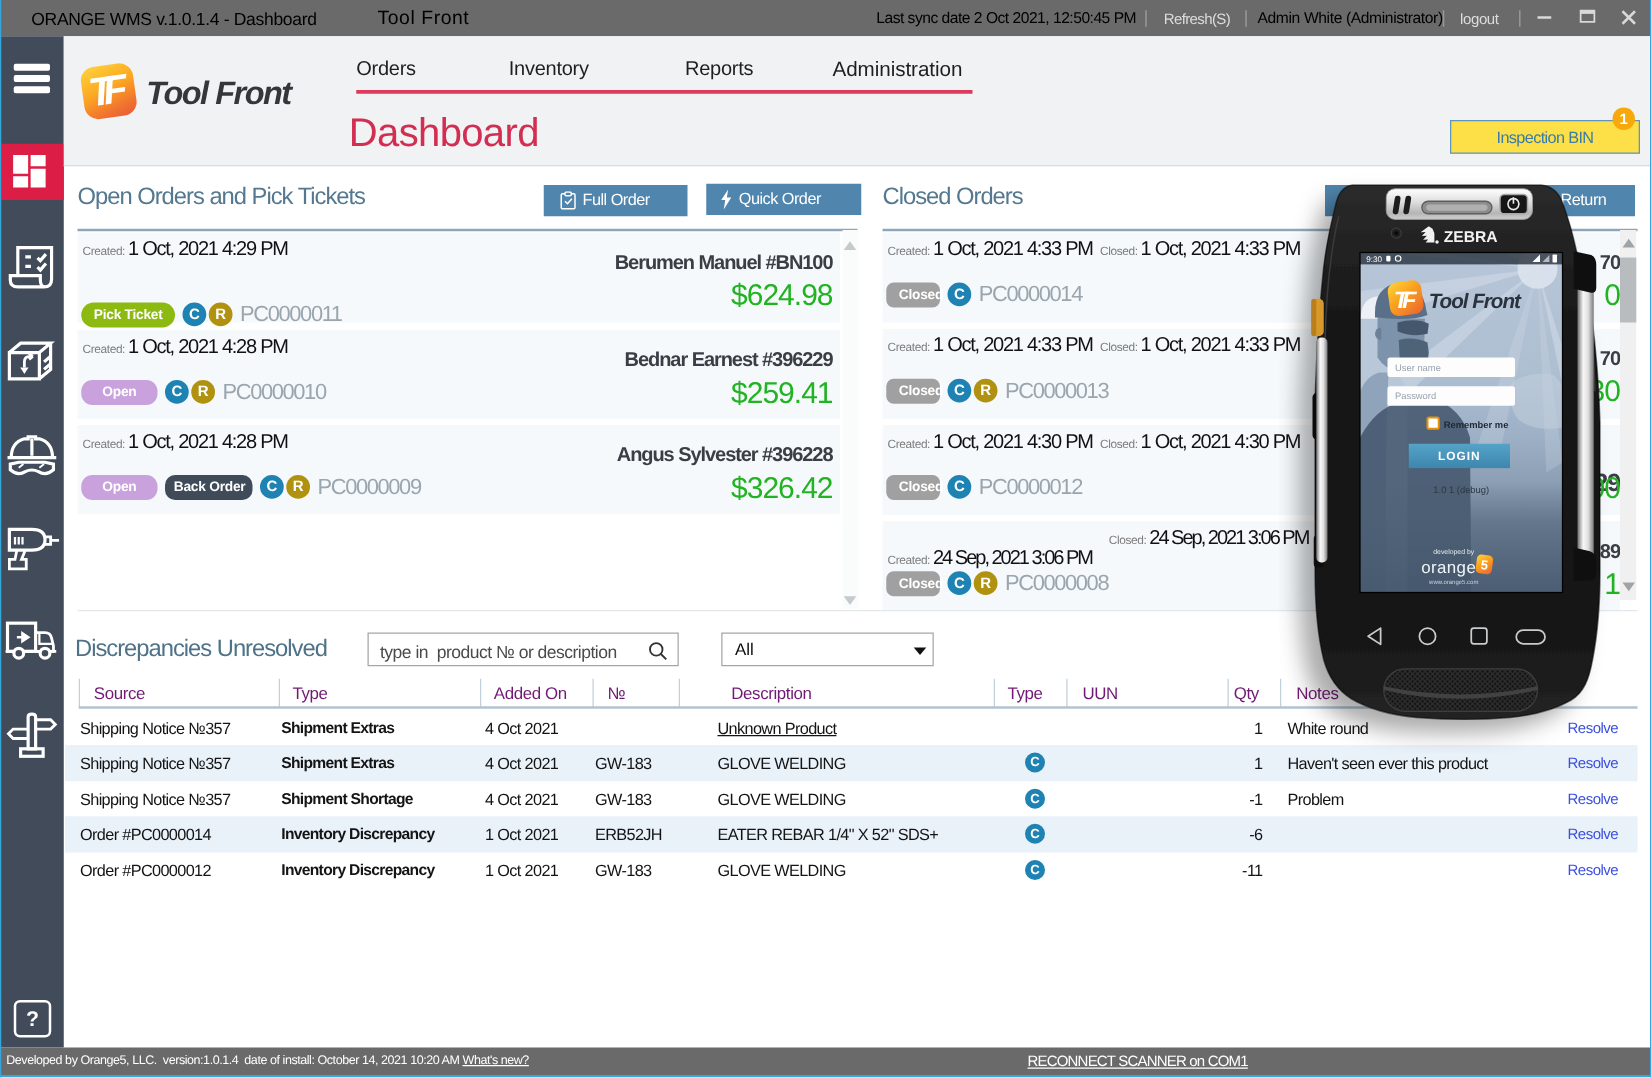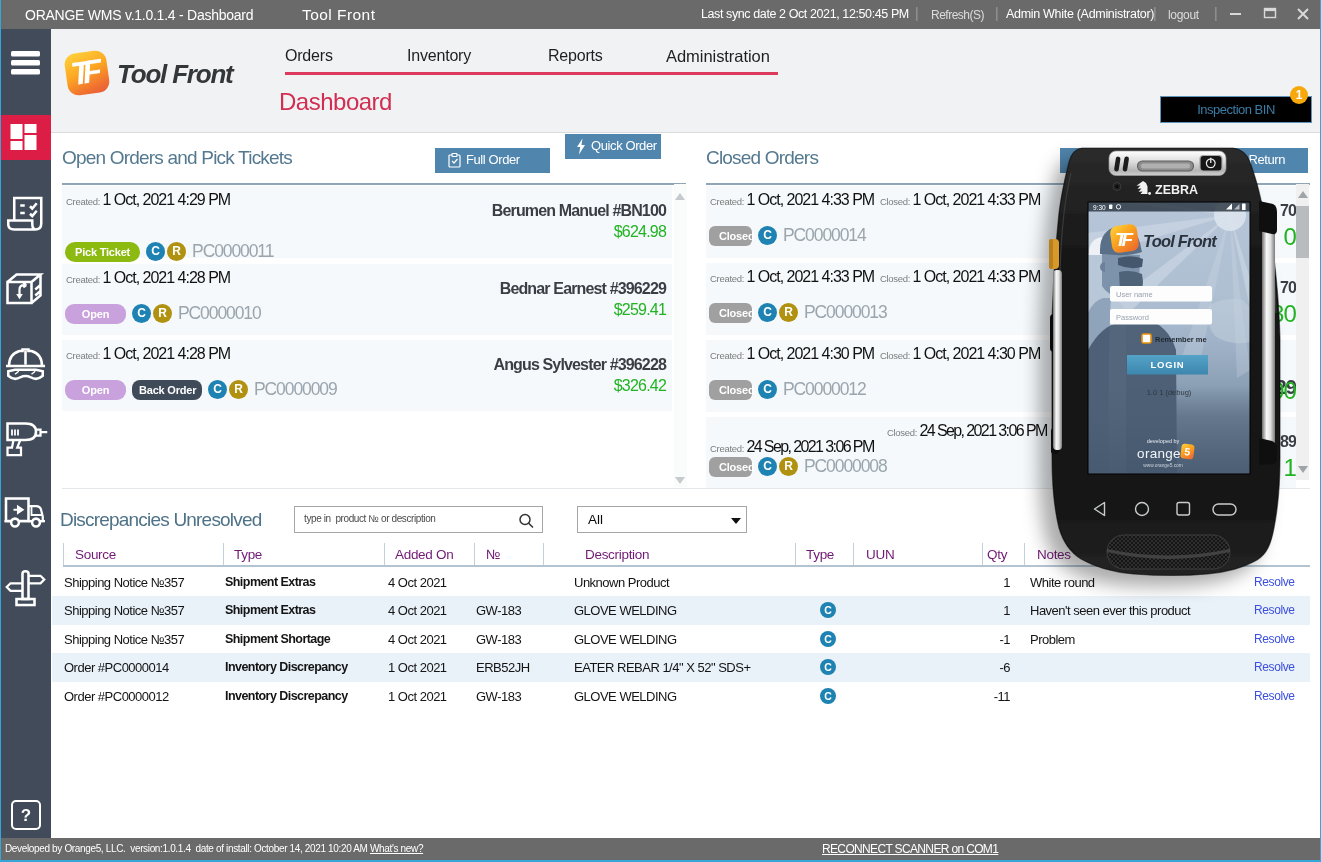--- a/index.html
+++ b/index.html
@@ -2,34 +2,34 @@
 <html><head>
 <meta charset="utf-8">
 <style>
 * { margin:0; padding:0; box-sizing:border-box; }
 html,body { width:1321px; height:862px; }
 body { position:relative; overflow:hidden; background:#fff; font-family:"Liberation Sans",sans-serif; }
 .abs { position:absolute; }
 
 
 #titlebar { position:absolute; left:0; top:0; width:1321px; height:29px; background:#6a6a6a; color:#fff; }
-#titlebar .t { position:absolute; top:7px; font-size:14px; letter-spacing:-0.35px; color:#ffffff; white-space:nowrap; }
+#titlebar .t { position:absolute; top:7px; font-size:14px; letter-spacing:-0.35px; color:#000000; white-space:nowrap; }
 #winborder { position:absolute; left:0; top:0; width:1321px; height:862px; border-left:1px solid #35a6d9; border-right:1px solid #35a6d9; border-bottom:2px solid #35a6d9; pointer-events:none; z-index:99; }
 #statusbar { position:absolute; left:0; top:838px; width:1321px; height:22px; background:#6a6a6a; color:#fff; font-size:11px; }
 
 
 #sidebar { position:absolute; left:0; top:29px; width:51px; height:809px; background:#414b59; }
 .sb-ico { position:absolute; left:0; width:51px; text-align:center; }
 
 
 #header { position:absolute; left:51px; top:29px; width:1269px; height:104px; background:#f1f2f4; border-bottom:1px solid #d9dcdf; }
 .nav { position:absolute; top:18px; font-size:16px; letter-spacing:-0.2px; color:#1f1f1f; }
 #redline { position:absolute; left:234px; top:43px; width:493px; height:2.5px; background:#dc3b5e; }
-#dashtitle { position:absolute; left:228px; top:59px; font-size:24px; letter-spacing:-0.5px; color:#d22e51; }
-#inspbtn { position:absolute; left:1109px; top:67px; width:152px; height:27px; border:1px solid #5f95bb; background:#000000; color:#3b7ca6; font-size:13px; letter-spacing:-0.5px; text-align:center; line-height:25px; }
+#dashtitle { position:absolute; left:228px; top:59px; font-size:32px; letter-spacing:-0.5px; color:#d22e51; }
+#inspbtn { position:absolute; left:1109px; top:67px; width:152px; height:27px; border:1px solid #5f95bb; background:#fde047; color:#3b7ca6; font-size:13px; letter-spacing:-0.5px; text-align:center; line-height:25px; }
 #inspbadge { position:absolute; left:1239px; top:57px; width:18px; height:18px; border-radius:50%; background:#f7a80b; color:#fff; font-size:12px; font-weight:bold; text-align:center; line-height:18px; }
 
 
 #logobox { position:absolute; left:15px; top:23px; width:42px; height:42px; border-radius:11px; transform:rotate(-8deg); background:linear-gradient(160deg,#ffd43c 0%,#fca722 45%,#f07030 80%,#e65a38 100%); }
 #logotf { position:absolute; left:5px; top:2px; color:#fff; font-size:32px; font-weight:bold; font-style:italic; letter-spacing:-8px; }
 #logotext { position:absolute; left:66px; top:30px; font-size:26px; font-weight:bold; font-style:italic; color:#33373a; letter-spacing:-1.2px; }
 
 
 .panel-h { position:absolute; font-size:19px; letter-spacing:-0.8px; color:#54788f; }
 .sep { position:absolute; height:2px; background:#8fa6ba; }
@@ -40,31 +40,31 @@
 .pill { display:inline-block; height:20px; line-height:20px; border-radius:10px; color:#fff; font-size:11px; letter-spacing:-0.2px; padding:0 10px; font-weight:bold; vertical-align:middle; margin-right:6px; text-align:center; white-space:nowrap; }
 .pill.pick { background:#8cba10; }
 .pill.open { background:#c9a2dd; width:61px; border-radius:9px; }
 .pill.back { background:#404b5a; width:70px; padding:0 7px; border-radius:8px; }
 .pill.closed { background:#a0a0a0; width:43px; border-radius:6px; }
 .cr { display:inline-block; width:19px; height:19px; border-radius:50%; color:#fff; font-size:12px; font-weight:bold; text-align:center; line-height:19px; vertical-align:middle; margin-right:2px; }
 .cr.c { background:#1e83b2; }
 .cr.r { background:#b19110; }
 .pcnum { font-size:17.5px; letter-spacing:-1.1px; color:#9aa5ad; vertical-align:middle; margin-left:4px; }
 .oname { position:absolute; font-size:16px; letter-spacing:-0.85px; font-weight:bold; color:#3a3f45; white-space:nowrap; }
-.oprice { position:absolute; font-size:16px; letter-spacing:-0.8px; color:#22b322; white-space:nowrap; }
+.oprice { position:absolute; font-size:24px; letter-spacing:-0.8px; color:#22b322; white-space:nowrap; }
 
 
 .sbar { position:absolute; width:13px; background:#f1f2f3; }
 .sthumb { position:absolute; width:13px; background:#c5c7c9; }
 .sarr { position:absolute; width:0; height:0; }
 
 
 #disc-h { position:absolute; left:60px; top:509px; font-size:19px; letter-spacing:-0.8px; color:#4e7287; }
 #searchbox { position:absolute; left:294px; top:506px; width:249px; height:27px; border:1px solid #a6a6a6; background:#fff; }
-#searchbox .ph { position:absolute; left:9px; top:6px; font-size:10px; letter-spacing:-0.4px; color:#4a4a4a; }
+#searchbox .ph { position:absolute; left:9px; top:6px; font-size:14px; letter-spacing:-0.4px; color:#4a4a4a; }
 #dropdown { position:absolute; left:577px; top:506px; width:170px; height:27px; border:1px solid #a6a6a6; background:#fff; }
 #dropdown .v { position:absolute; left:10px; top:5px; font-size:13.5px; color:#0a0a0a; }
 .th { position:absolute; top:547px; font-size:13.5px; letter-spacing:-0.3px; color:#701a75; }
 .vline { position:absolute; top:543px; height:23px; width:1px; background:#c2d0da; }
 #thbottom { position:absolute; left:63px; top:565px; width:1247px; height:2px; background:#b3c3d0; }
 .trow { position:absolute; left:52px; width:1258px; height:28.4px; }
 .trow.alt { background:#e9f1f9; }
 .td { position:absolute; top:7px; font-size:13px; letter-spacing:-0.5px; color:#141414; white-space:nowrap; }
 .td.b { font-weight:bold; font-size:12.5px; letter-spacing:-0.55px; }
 .tdc { position:absolute; width:16px; height:16px; border-radius:50%; background:#1e83b2; color:#fff; font-size:10.5px; font-weight:bold; text-align:center; line-height:16px; top:6px; left:768px; }
@@ -171,21 +171,21 @@
 
 <div class="panel-h" style="left:62px; top:147px;">Open Orders and Pick Tickets</div>
 <div class="bbtn" style="left:435px; top:148px; width:115px;">
 <svg style="position:absolute;left:13px;top:5px;" width="13" height="15" viewBox="0 0 13 15" fill="none" stroke="#fff" stroke-width="1.2">
 <rect x="1" y="2" width="11" height="12" rx="1"></rect>
       <rect x="4" y="0.5" width="5" height="3" rx="1" fill="#5085ad"></rect>
       <path d="M4 8 L6 10 L9.5 6"></path>
     </svg>
 <span style="position:absolute;left:31px;top:4px;font-size:13px;">Full Order</span>
   </div>
-<div class="bbtn" style="left:565px; top:134px; width:96px;">
+<div class="bbtn" style="left:565px; top:147px; width:124px;">
 <svg style="position:absolute;left:11px;top:4px;" width="10" height="17" viewBox="0 0 10 17">
       <path d="M6.5 0.5 L1 9 L4.2 9 L3 16.5 L9 7 L5.5 7 Z" fill="#fff"></path>
     </svg>
 <span style="position:absolute;left:26px;top:4px;font-size:13px;">Quick Order</span>
   </div>
 <div class="sep" style="left:62px; top:183px; width:624px;"></div>
 
 <div class="row" style="left:62px; top:186px; width:610px; height:72px;">
   <div class="abs" style="left:4px; top:5px;"><span class="created">Created: </span><span class="cdate">1 Oct, 2021 4:29 PM</span></div>
   <div class="abs" style="left:3px; top:39px;margin-top:16px;"><span class="pill pick">Pick Ticket</span><span class="cr c">C</span><span class="cr r">R</span><span class="pcnum">PC0000011</span></div>
@@ -283,21 +283,21 @@
 <div class="th" style="left:806px;">Type</div>
 <div class="th" style="left:866px;">UUN</div>
 <div class="th" style="left:987px;">Qty</div>
 <div class="th" style="left:1037px;">Notes</div>
 <div id="thbottom"></div>
 
 <div class="trow" style="top:568px;">
   <div class="td" style="left:12px;">Shipping Notice №357</div>
   <div class="td b" style="left:173px;">Shipment Extras</div>
   <div class="td" style="left:336px;">4 Oct 2021</div>
-  <div class="td" style="left:522px;">Unknown Product</div>
+  <div class="td" style="left:522px;text-decoration:underline;">Unknown Product</div>
   <div class="td" style="left:944px; width:14px; text-align:right;">1</div>
   <div class="td" style="left:978px;">White round</div>
   <div class="resolve">Resolve</div>
 </div>
 <div class="trow alt" style="top:596.4px;">
   <div class="td" style="left:12px;">Shipping Notice №357</div>
   <div class="td b" style="left:173px;">Shipment Extras</div>
   <div class="td" style="left:336px;">4 Oct 2021</div>
   <div class="td" style="left:424px;">GW-183</div>
   <div class="td" style="left:522px;">GLOVE WELDING</div>

